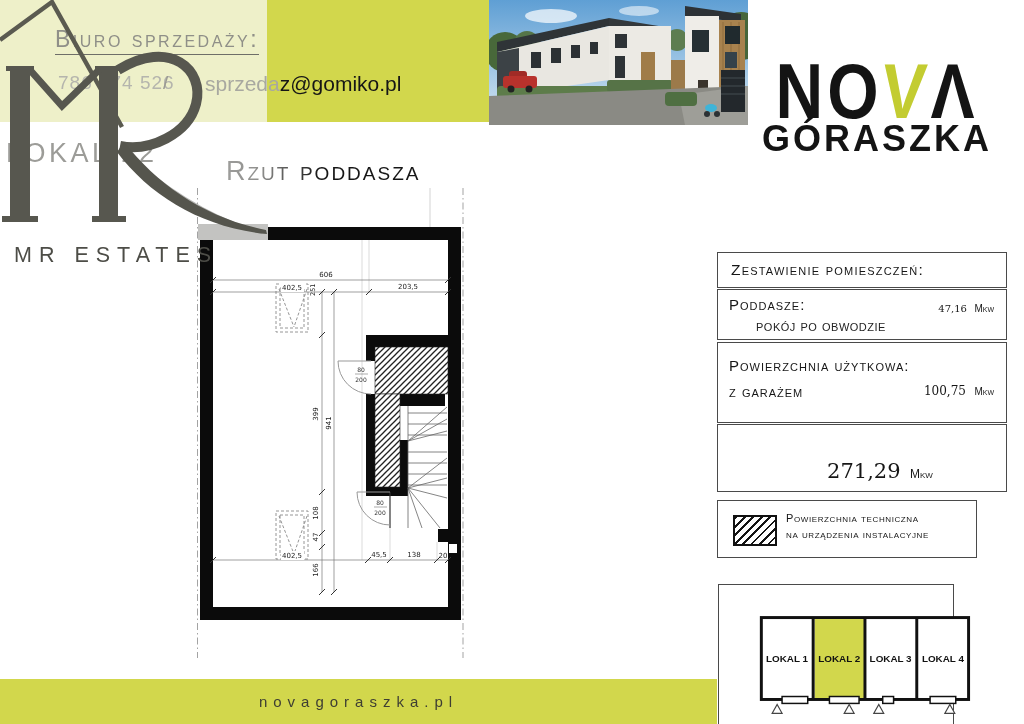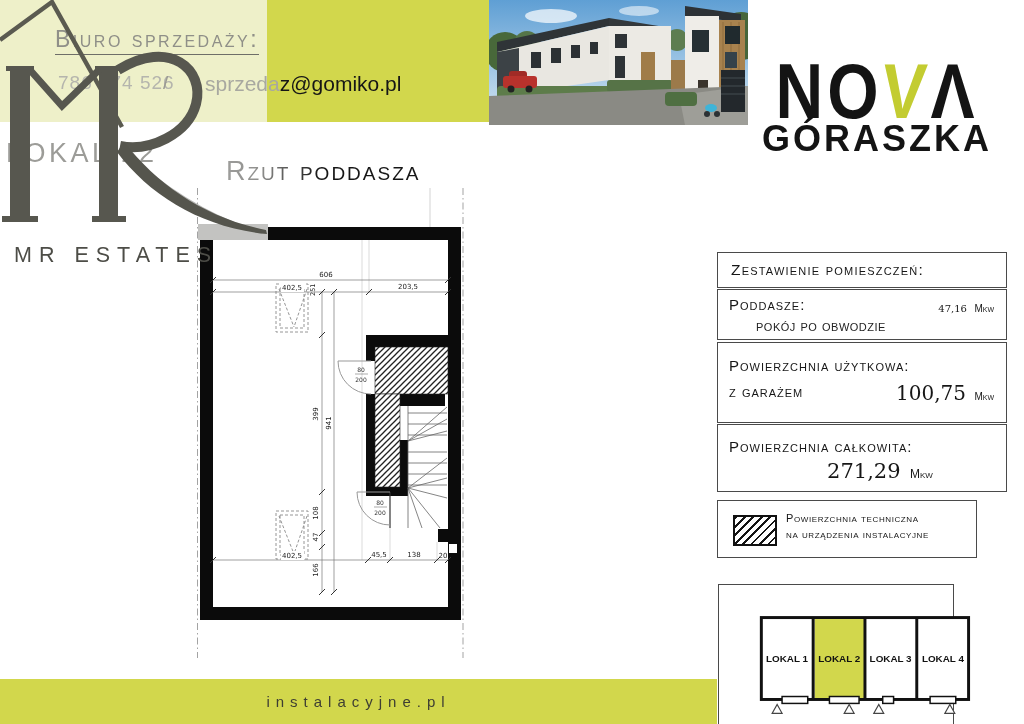--- a/index.html
+++ b/index.html
@@ -273,27 +273,26 @@
     <span class="num" style="font-size:10px;">47,16</span>
     <span class="unit" style="font-size:10px;margin-left:3px;">Mkw</span>
   </div>
   <div class="abs note sc" style="left:38px;top:27px;">pokój po obwodzie</div>
 </div>
 
 <div class="abs pbox boxC">
   <div class="abs lbl sc" style="left:11px;top:14px;">Powierzchnia użytkowa:</div>
   <div class="abs lbl sc" style="left:11px;top:40px;">z garażem</div>
   <div class="abs" style="right:12px;top:38px;">
-    <span class="num" style="font-size:20px;">100,75</span>
+    <span class="num" style="font-size:12px;">100,75</span>
     <span class="unit" style="font-size:10px;margin-left:4px;">Mkw</span>
   </div>
 </div>
 
 <div class="abs pbox boxD">
-  <div class="abs lbl sc" style="left:11px;top:13px;">Powierzchnia całkowita:</div>
   <div class="abs" style="left:0;right:0;top:34px;text-align:center;padding-left:36px;">
     <span class="num" style="font-size:21px;">271,29</span>
     <span class="unit" style="font-size:12px;margin-left:5px;">Mkw</span>
   </div>
 </div>
 
 <div class="abs pbox boxE">
   <div class="abs swatch"></div>
   <div class="abs legTxt sc">
     <span>Powierzchnia techniczna</span>
@@ -331,14 +330,14 @@
     <g fill="rgba(0,0,0,0)">
       <rect x="760" y="603" width="52" height="83"></rect>
       <rect x="814" y="603" width="50" height="83"></rect>
       <rect x="866" y="603" width="51" height="83"></rect>
       <rect x="919" y="603" width="51" height="83"></rect>
     </g>
   </svg>
 </div>
 
 <div class="abs footer">
-  <span>instalacyjne.pl</span>
+  <span>novagoraszka.pl</span>
 </div>
 
 </body></html>

